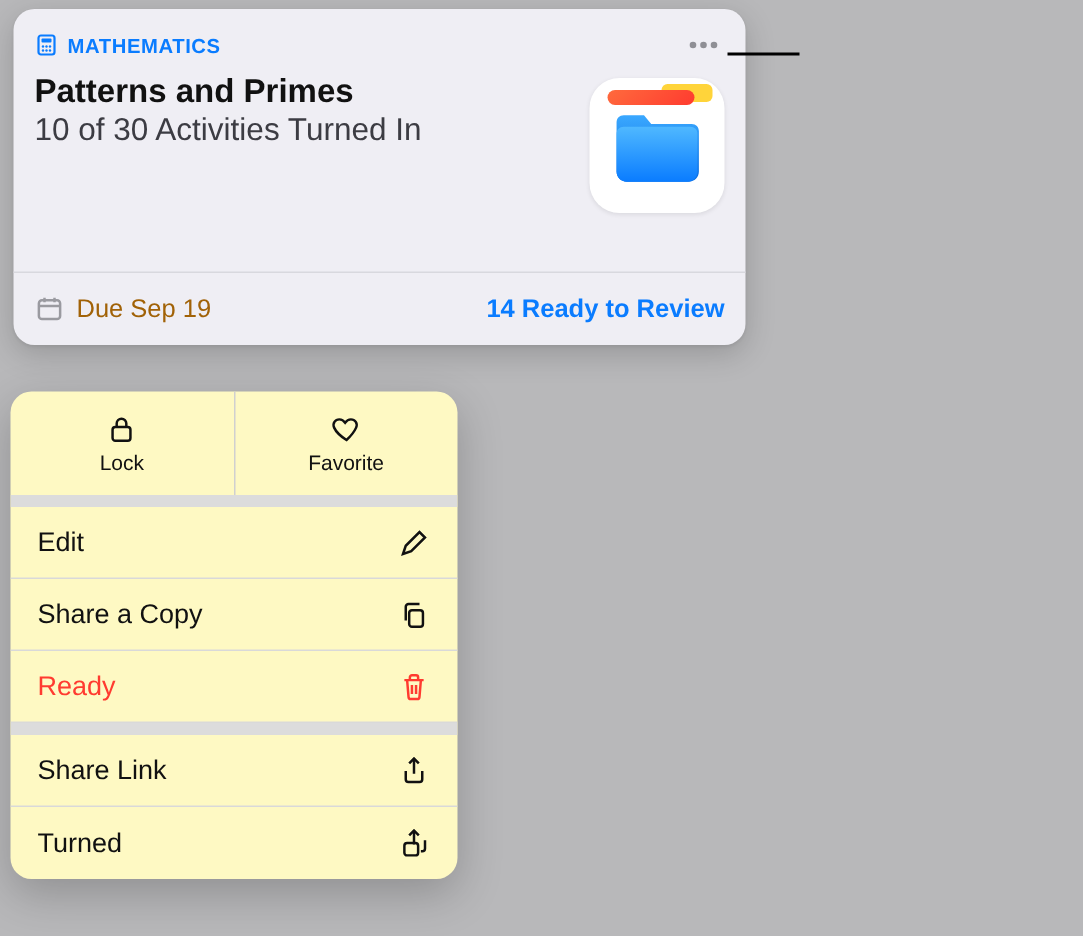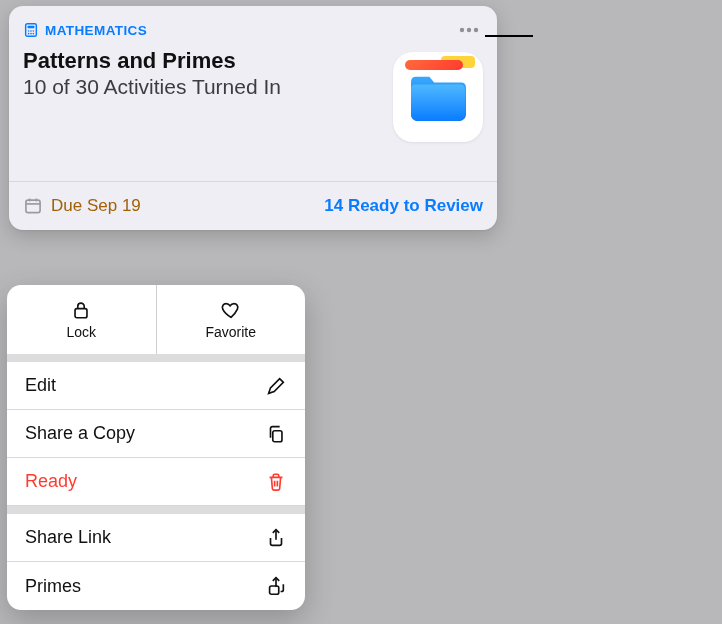--- a/index.html
+++ b/index.html
@@ -137,25 +137,24 @@
       height: 2px;
       background: #000;
     }
 
     
     .menu {
       position: absolute;
       left: 7px;
       top: 261px;
       width: 298px;
-      background: #ffffff;
+      background: #fef9c3;
       border-radius: 14px;
       box-shadow: 0 10px 30px rgba(0,0,0,0.22);
       overflow: hidden;
-      margin-top: 24px;
     }
     .menu-toprow {
       display: flex;
       height: 77px;
       border-bottom: 8px solid #dcdcdc;
     }
     .menu-topbtn {
       flex: 1;
       display: flex;
       flex-direction: column;
@@ -302,21 +301,21 @@
   <div class="menu-gap"></div>
   <div class="menu-item">
     <span>Share Link</span>
     <svg viewBox="0 0 24 24" fill="none" stroke="#111" stroke-width="1.8">
       <path d="M12 3v11"></path>
       <path d="M8.5 6.5L12 3l3.5 3.5"></path>
       <path d="M6 12v6c0 1.1.9 2 2 2h8c1.1 0 2-.9 2-2v-6"></path>
     </svg>
   </div>
   <div class="menu-item">
-    <span>Primes</span>
+    <span>Turned</span>
     <svg viewBox="0 0 24 24" fill="none" stroke="#111" stroke-width="1.8">
       <path d="M12 3v10"></path>
       <path d="M8.5 6.5L12 3l3.5 3.5"></path>
       <rect x="5" y="12" width="10" height="9" rx="2"></rect>
       <path d="M17 18h1c1.1 0 2-.9 2-2v-6"></path>
     </svg>
   </div>
 </div>
 
 </body></html>

